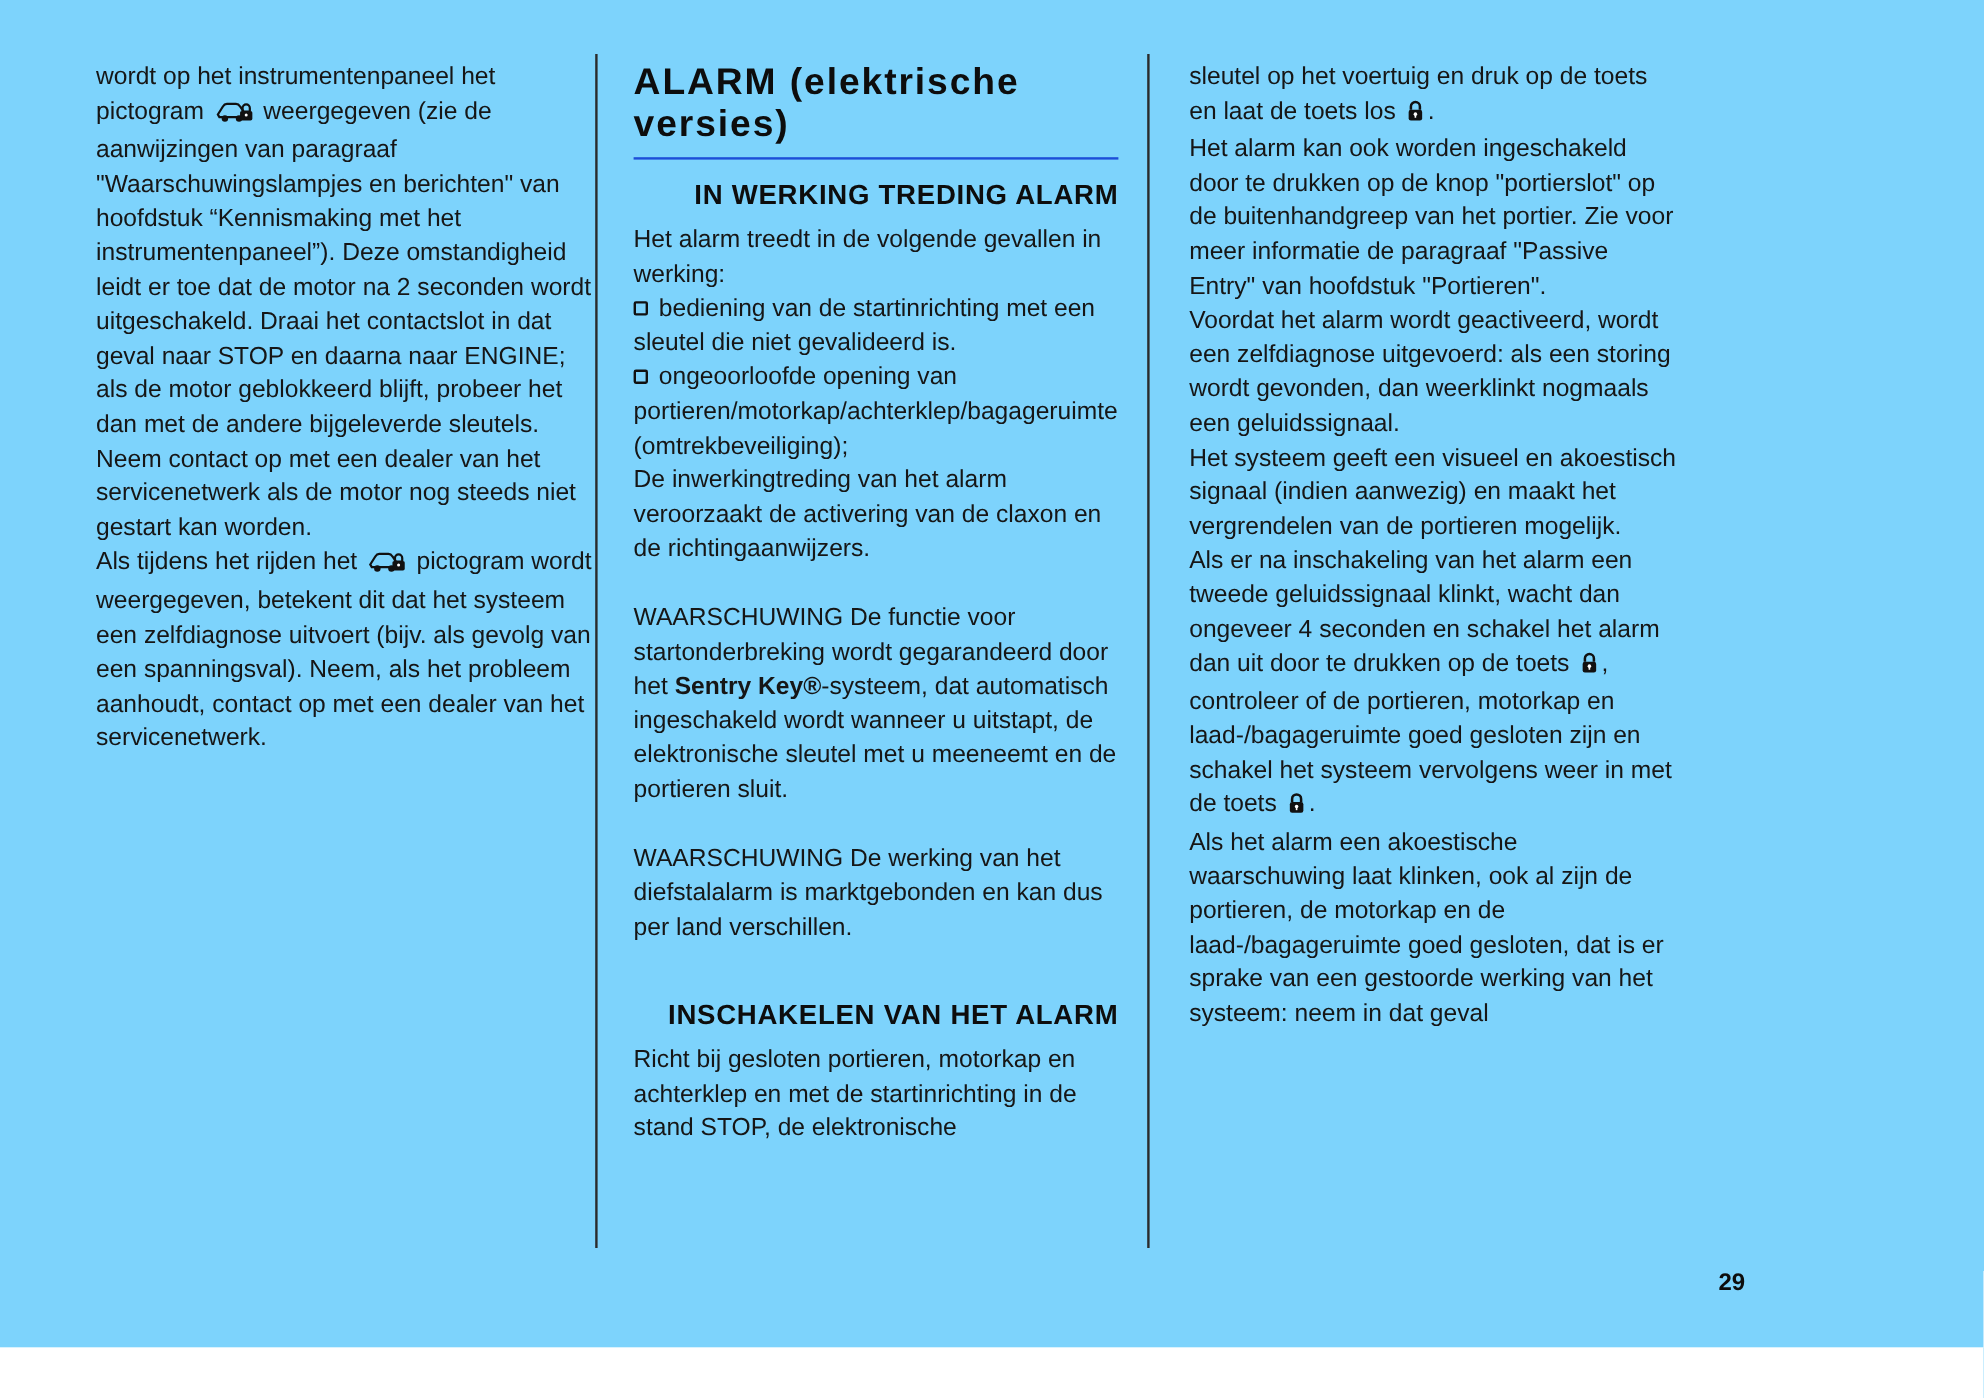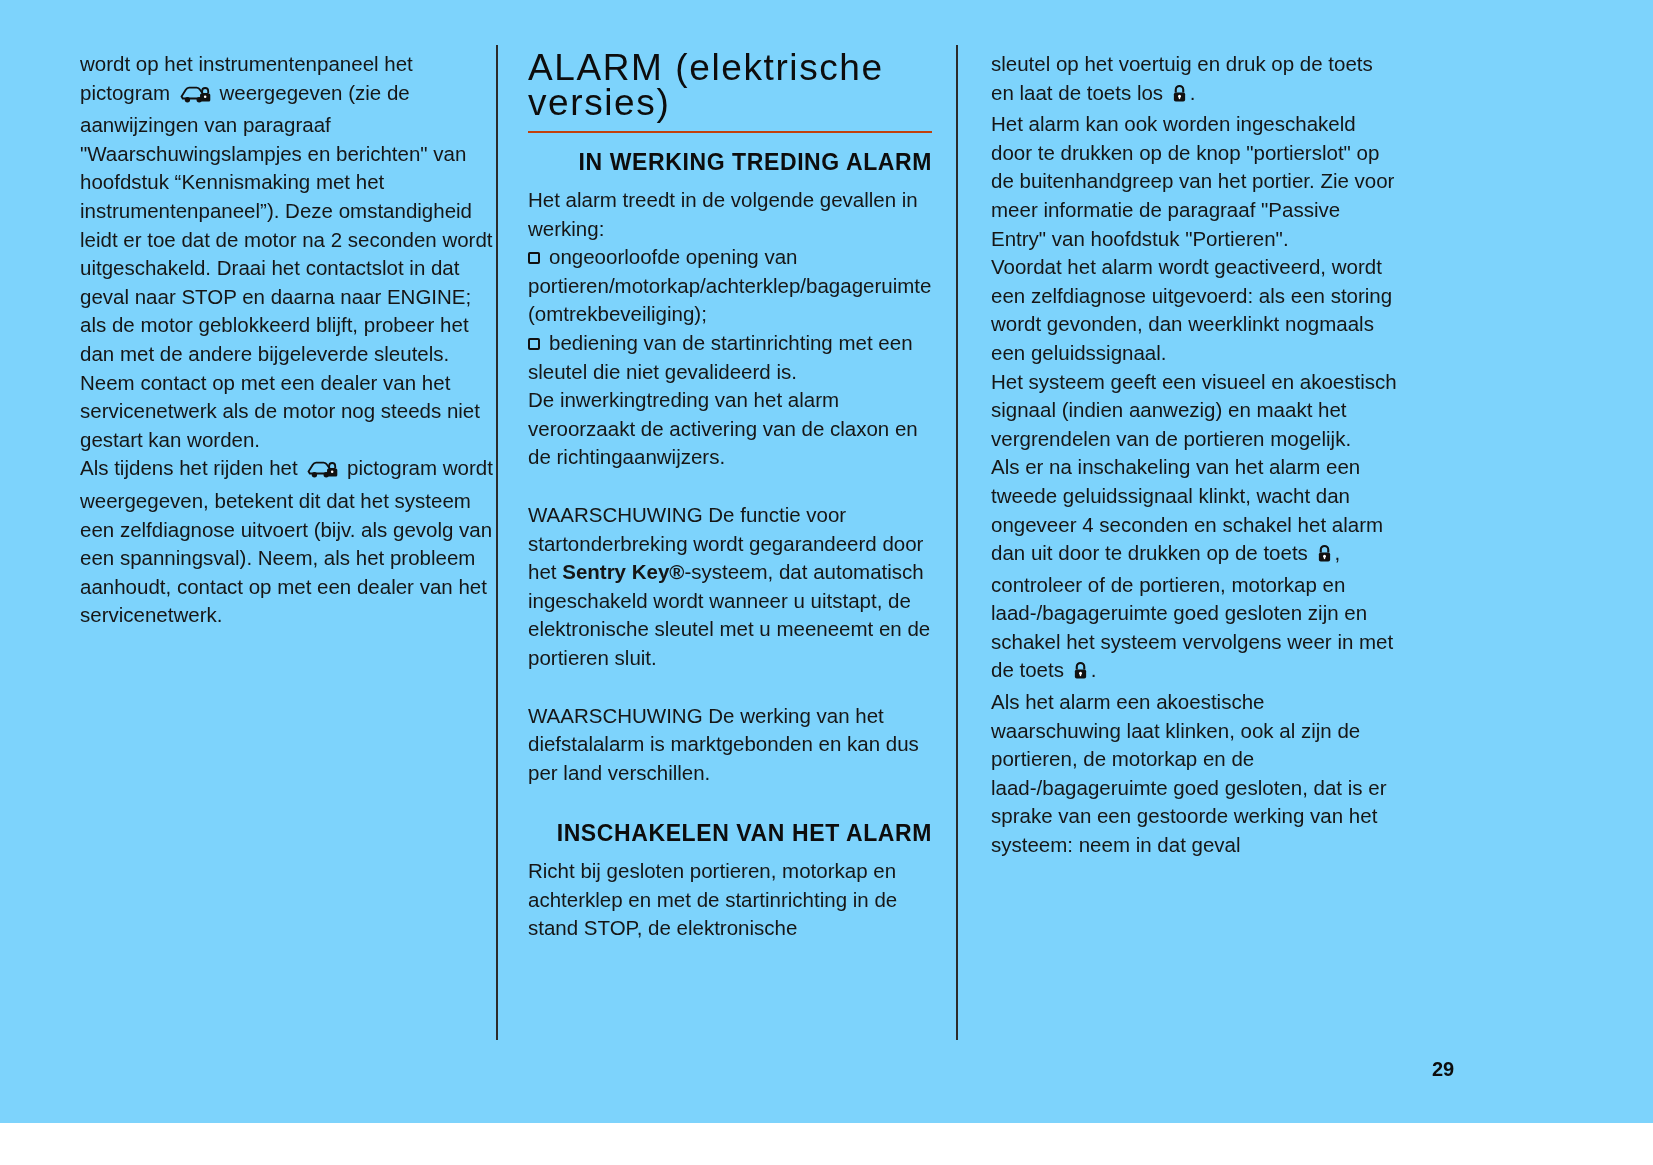--- a/index.html
+++ b/index.html
@@ -30,39 +30,39 @@
   .col3 { width: 408px; margin-left: 33px; }
   .divider {
     width: 2px;
     height: 995px;
     background: #2b2b2b;
     margin-top: -5px;
     flex: 0 0 2px;
   }
   p { margin: 0; }
   .title {
-    font-size: 37px;
+    font-size: 31px;
     line-height: 35px;
-    font-weight: normal;
+    font-weight: bold;
     letter-spacing: 1.6px;
     color: #0d0d0d;
-    border-bottom: 2px solid #c2410c;
+    border-bottom: 2px solid #1d4ed8;
     padding-bottom: 11px;
     margin: 0 0 15px 0;
   }
   .heading {
     font-size: 23px;
     line-height: 29px;
     font-weight: bold;
     letter-spacing: 0.6px;
     color: #0d0d0d;
     margin: 0 0 9px 0;
     text-align: right;
   }
-  .heading-spaced { margin-top: 32px; }
+  .heading-spaced { margin-top: 44px; }
   .gap-top { margin-top: 29px; }
   .bold { font-weight: bold; }
   .bullet {
     display: inline-block;
     width: 12px;
     height: 12px;
     border: 2.5px solid #111;
     border-radius: 2px;
     margin-right: 9px;
     position: relative;
@@ -116,24 +116,24 @@
       </p>
     </div>
 
     <div class="divider"></div>
 
     <div class="col col2">
       <h1 class="title">ALARM (elektrische versies)</h1>
       <h2 class="heading">IN WERKING TREDING ALARM</h2>
       <p>Het alarm treedt in de volgende gevallen in werking:</p>
       <p>
-        <span class="bullet"></span><span>ongeoorloofde opening van portieren/motorkap/achterklep/bagageruimte (omtrekbeveiliging);</span>
+        <span class="bullet"></span><span>bediening van de startinrichting met een sleutel die niet gevalideerd is.</span>
       </p>
       <p>
-        <span class="bullet"></span><span>bediening van de startinrichting met een sleutel die niet gevalideerd is.</span>
+        <span class="bullet"></span><span>ongeoorloofde opening van portieren/motorkap/achterklep/bagageruimte (omtrekbeveiliging);</span>
       </p>
       <p>De inwerkingtreding van het alarm veroorzaakt de activering van de claxon en de richtingaanwijzers.</p>
       <p class="gap-top">
         <span>WAARSCHUWING De functie voor startonderbreking wordt gegarandeerd door het </span><span class="bold">Sentry Key®</span><span>-systeem, dat automatisch ingeschakeld wordt wanneer u uitstapt, de elektronische sleutel met u meeneemt en de portieren sluit.</span>
       </p>
       <p class="gap-top">WAARSCHUWING De werking van het diefstalalarm is marktgebonden en kan dus per land verschillen.</p>
       <h2 class="heading heading-spaced">INSCHAKELEN VAN HET ALARM</h2>
       <p>Richt bij gesloten portieren, motorkap en achterklep en met de startinrichting in de stand STOP, de elektronische</p>
     </div>
 

